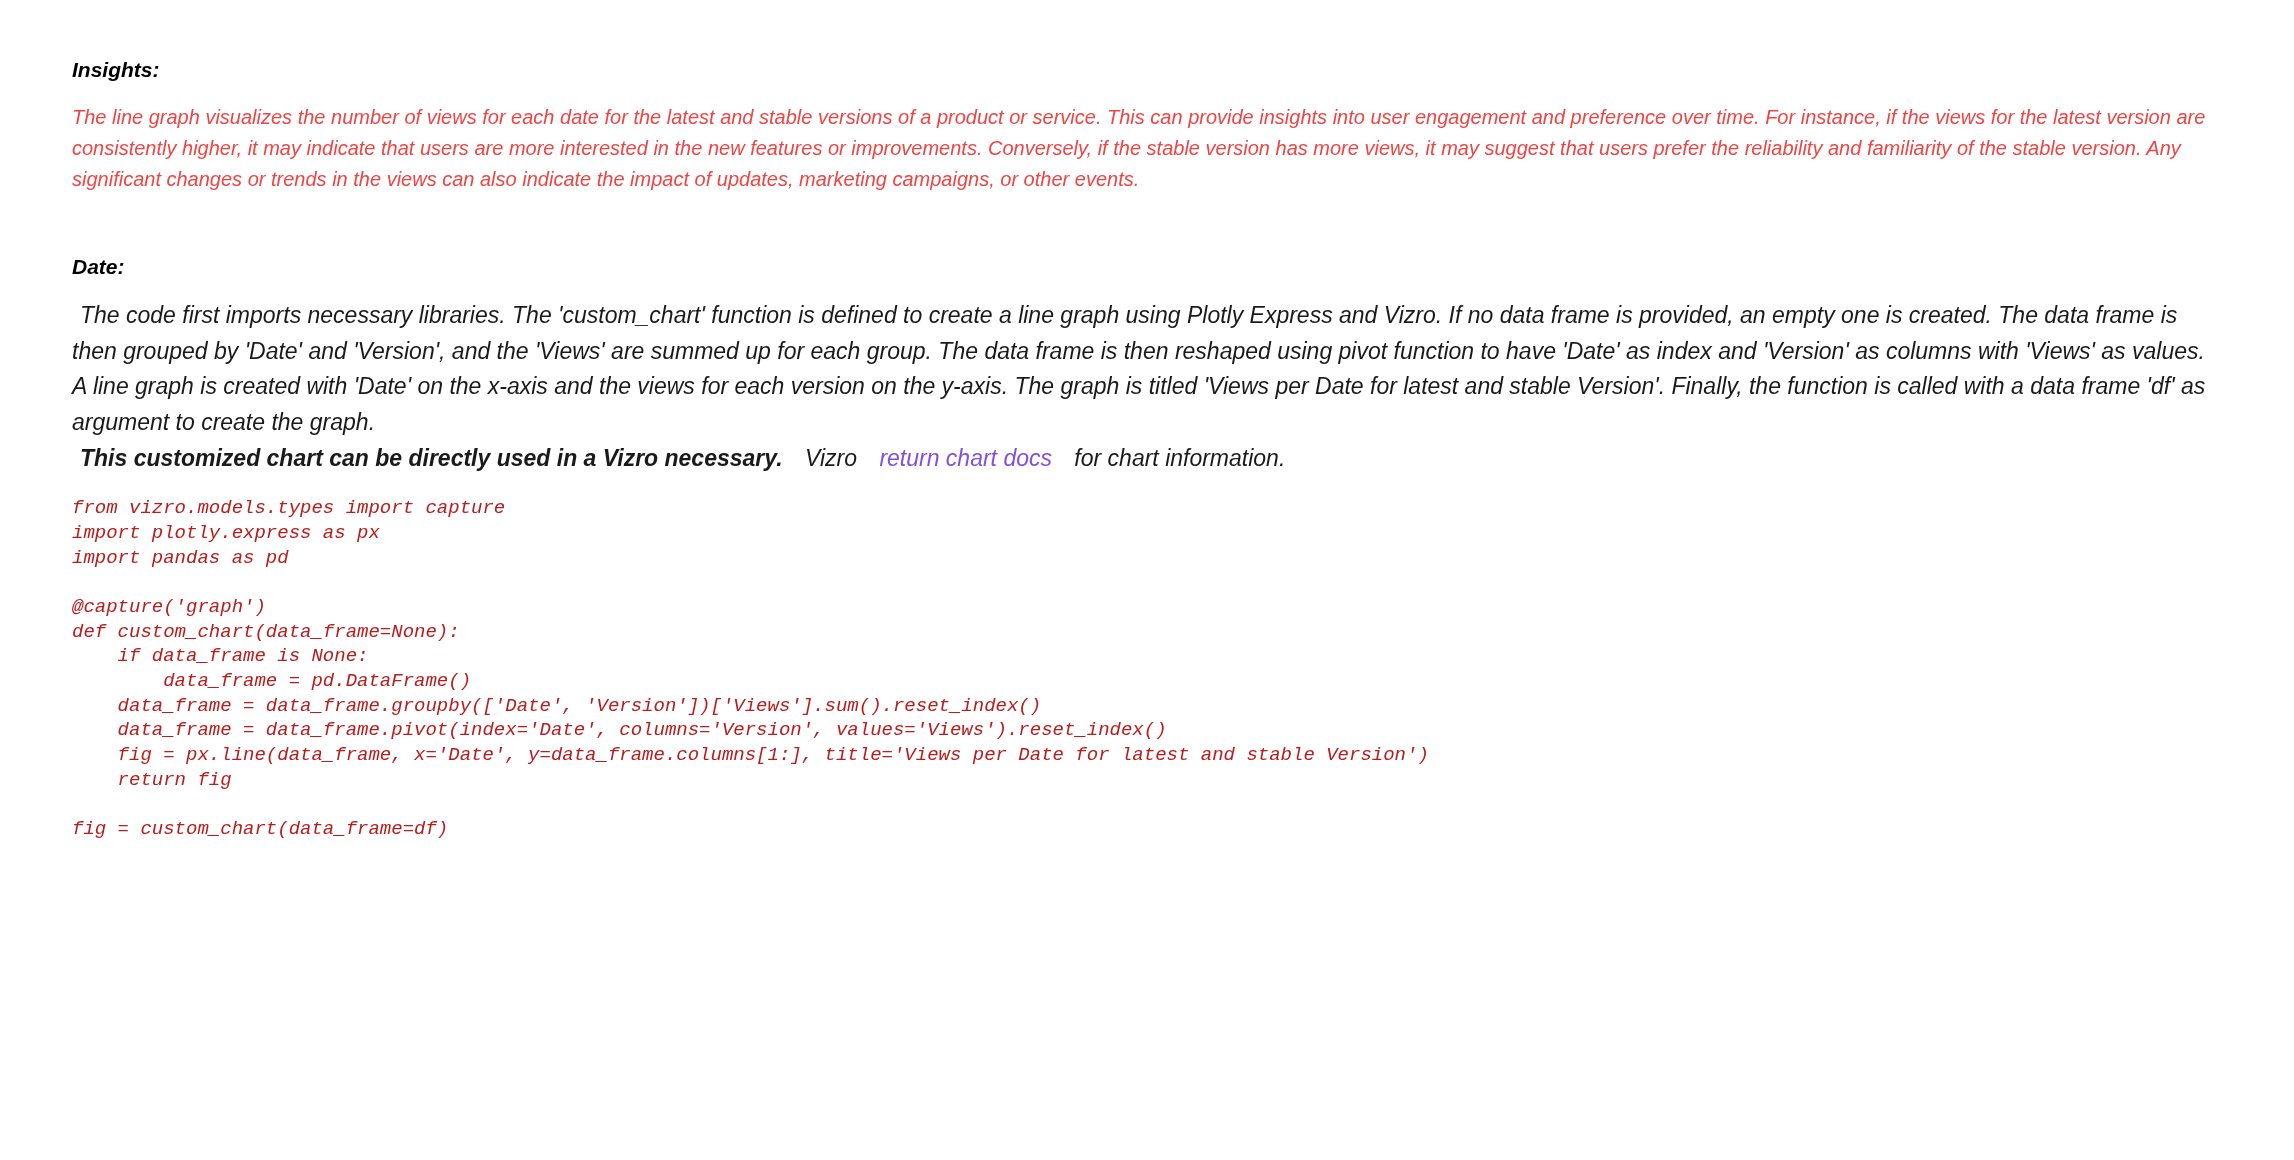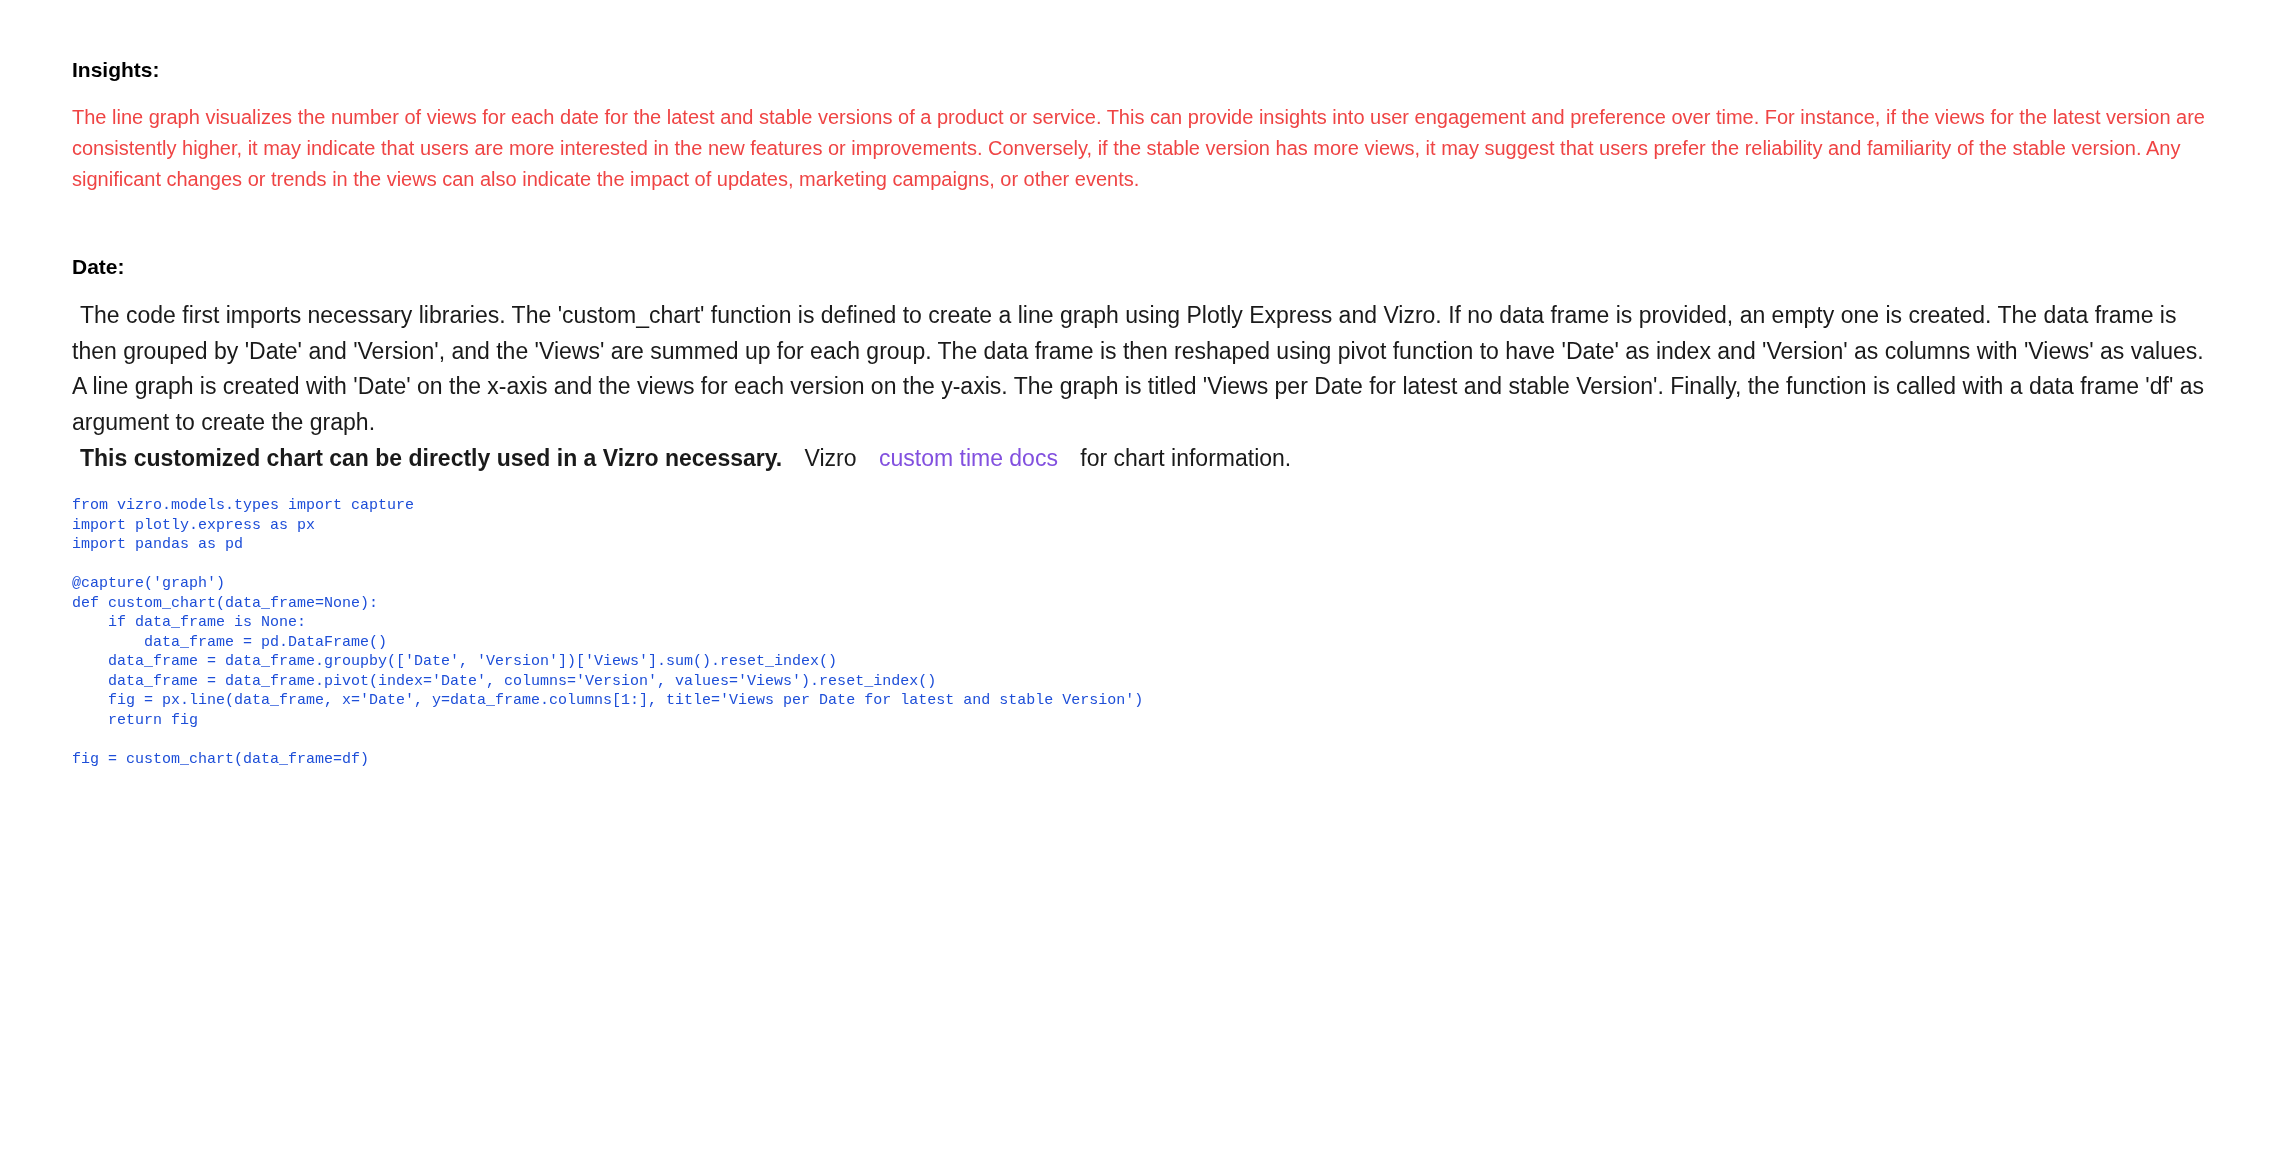--- a/index.html
+++ b/index.html
@@ -1,18 +1,19 @@
 <!DOCTYPE html>
 <html><head>
   <meta charset="utf-8">
   <style>
     * {
       margin: 8px;
       padding: 0;
       box-sizing: border-box;
+      font-style: italic;
     }
     body {
       font-family: -apple-system, BlinkMacSystemFont, "Segoe UI", Helvetica, Arial, sans-serif;
       background: #ffffff;
       color: #000000;
       padding: 30px 48px;
       font-size: 20px;
       line-height: 1.5;
     }
     .section-heading {
@@ -35,37 +36,37 @@
     }
     .bold-text {
       font-weight: 700;
     }
     .link {
       color: #8250df;
       text-decoration: none;
     }
     .code-block {
       font-family: "SFMono-Regular", Consolas, "Liberation Mono", Menlo, monospace;
-      font-size: 15px;
+      font-size: 19px;
       line-height: 1.3;
       white-space: pre;
-      color: #1d4ed8;
+      color: #b91c1c;
       margin-top: 8px;
     }
   </style>
 </head>
 <body>
 
 <h3 class="section-heading">Insights:</h3>
 <p class="paragraph">The line graph visualizes the number of views for each date for the latest and stable versions of a product or service. This can provide insights into user engagement and preference over time. For instance, if the views for the latest version are consistently higher, it may indicate that users are more interested in the new features or improvements. Conversely, if the stable version has more views, it may suggest that users prefer the reliability and familiarity of the stable version. Any significant changes or trends in the views can also indicate the impact of updates, marketing campaigns, or other events.</p>
 
 <h3 class="section-heading">Date:</h3>
 <p class="code-paragraph">
   <span>The code first imports necessary libraries. The 'custom_chart' function is defined to create a line graph using Plotly Express and Vizro. If no data frame is provided, an empty one is created. The data frame is then grouped by 'Date' and 'Version', and the 'Views' are summed up for each group. The data frame is then reshaped using pivot function to have 'Date' as index and 'Version' as columns with 'Views' as values. A line graph is created with 'Date' on the x-axis and the views for each version on the y-axis. The graph is titled 'Views per Date for latest and stable Version'. Finally, the function is called with a data frame 'df' as argument to create the graph.</span><br>
-  <span class="bold-text">This customized chart can be directly used in a Vizro necessary.</span><span> Vizro </span><a href="#" class="link">custom time docs</a><span> for chart information.</span>
+  <span class="bold-text">This customized chart can be directly used in a Vizro necessary.</span><span> Vizro </span><a href="#" class="link">return chart docs</a><span> for chart information.</span>
 </p>
 
 <pre class="code-block">from vizro.models.types import capture
 import plotly.express as px
 import pandas as pd
 
 @capture('graph')
 def custom_chart(data_frame=None):
     if data_frame is None:
         data_frame = pd.DataFrame()

